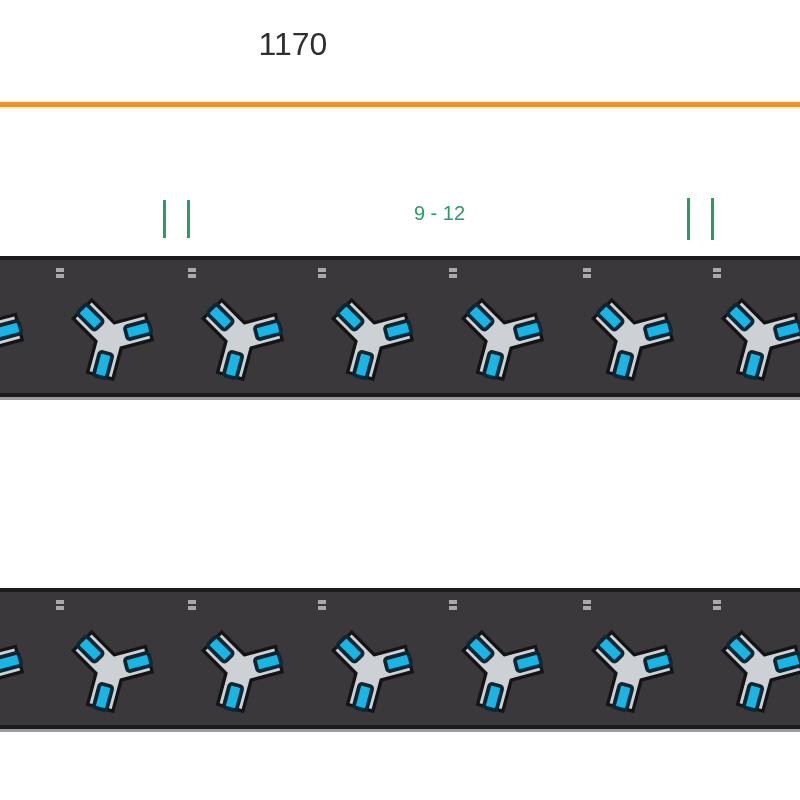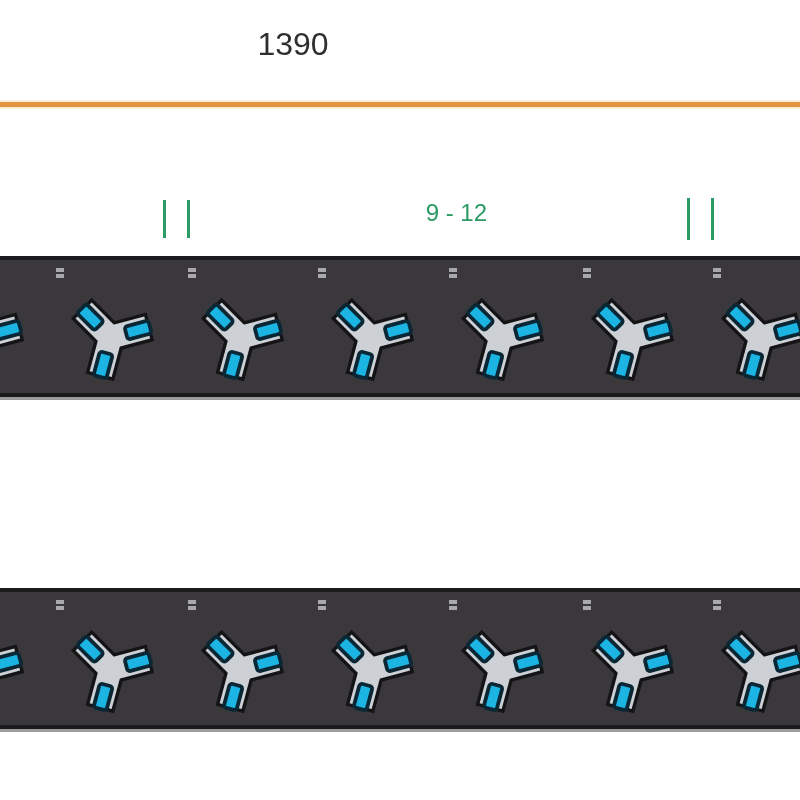--- a/index.html
+++ b/index.html
@@ -17,22 +17,22 @@
 
   .dim-line{position:absolute;left:0;top:100px;width:800px;height:9px;
     background:linear-gradient(var(--orange-halo) 0 2px,var(--accent-orange) 2px 7px,var(--orange-halo) 7px 9px)}
 
   .tick-group{position:absolute;display:flex}
   .tick-group.left{left:163px;top:200px;height:38px}
   .tick-group.right{left:687px;top:198px;height:42px}
   .tick{display:block;width:3px;height:100%;background:var(--accent-green)}
   .tick + .tick{margin-left:21px}
 
-  .spacing-label{position:absolute;left:392px;top:197px;width:95px;text-align:right;
-    font-size:24px;line-height:32px;color:var(--accent-green)}
+  .spacing-label{position:absolute;left:392px;top:197px;width:95px;text-align:center;
+    font-size:20px;line-height:32px;color:var(--accent-green)}
 
   .strip{position:absolute;left:0;width:800px;height:141px;background:var(--strip-bg);
     border-top:4px solid var(--strip-border);border-bottom:4px solid var(--strip-border);
     overflow:hidden}
   .strip-upper{top:256px}
   .strip-lower{top:588px}
   .underline{position:absolute;left:0;width:800px;height:3px;background:var(--strip-underline)}
   .underline-upper{top:397px}
   .underline-lower{top:729px}
 
@@ -82,21 +82,21 @@
         <g transform="translate(50,52) rotate(105)">
             <rect x="17" y="-7" width="26" height="14" rx="3"></rect>
           </g>
       </g>
     </g>
   </defs>
 </svg>
 
 <div class="canvas">
 
-  <div class="dim-label">1390</div>
+  <div class="dim-label">1170</div>
 
   <div class="dim-line"></div>
 
   <div class="tick-group left">
     <span class="tick"></span>
     <span class="tick"></span>
   </div>
 
   <div class="spacing-label">9 - 12</div>
 

